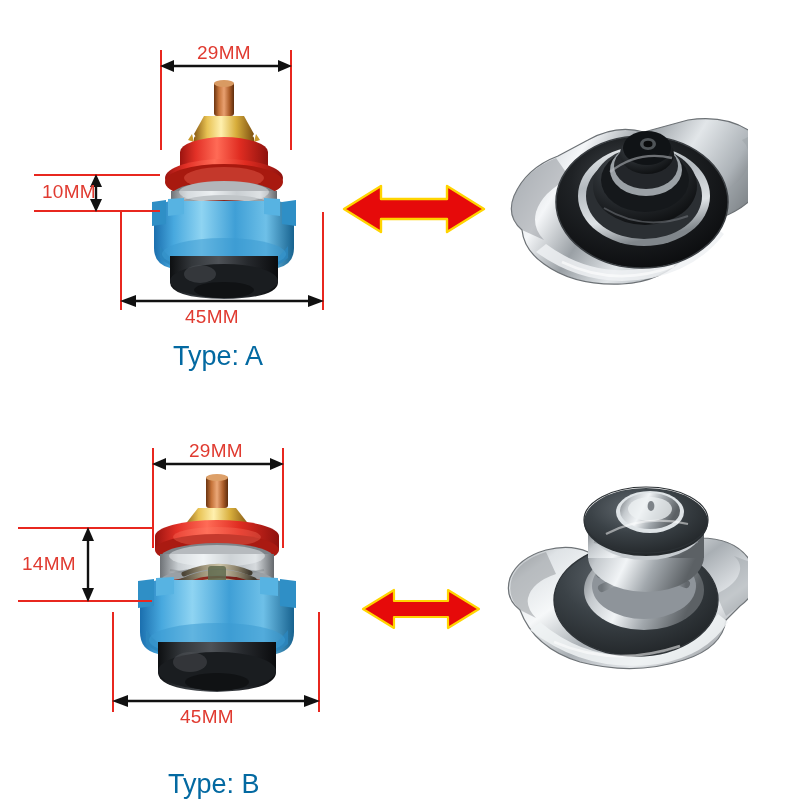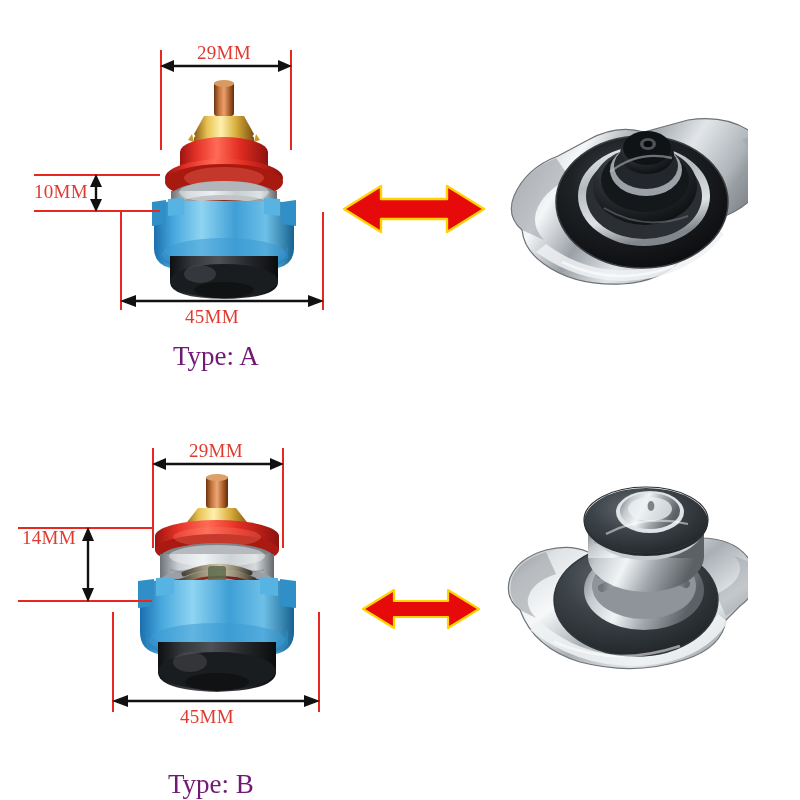--- a/index.html
+++ b/index.html
@@ -6,21 +6,21 @@
     margin: 0;
     padding: 0;
     background: #ffffff;
   }
   #page {
     position: relative;
     width: 748px;
     height: 800px;
     background: #ffffff;
     overflow: hidden;
-    font-family: Liberation Serif, serif;
+    font-family: Liberation Sans, sans-serif;
   }
 
   
   .guide-h {
     position: absolute;
     height: 2px;
     background: #e8271f;
   }
   .guide-v {
     position: absolute;
@@ -30,21 +30,21 @@
   .dim-label {
     position: absolute;
     color: #e03a30;
     font-size: 19px;
     font-weight: 400;
     letter-spacing: .3px;
     white-space: nowrap;
   }
   .type-label {
     position: absolute;
-    color: #701a75;
+    color: #0369a1;
     font-size: 27px;
     font-weight: 400;
     white-space: nowrap;
   }
   .dim-arrow-h, .dim-arrow-v {
     position: absolute;
   }
 
   
   .photo {
@@ -185,21 +185,21 @@
 
     <div class="guide-h" style="left:34px; top:174px; width:126px;"></div>
     <div class="guide-h" style="left:34px; top:210px; width:126px;"></div>
     <div class="dim-arrow-v" style="left:88px; top:174px;">
       <svg width="16" height="38" viewBox="0 0 16 38">
         <line x1="8" y1="8" x2="8" y2="30" stroke="#111" stroke-width="2.4"></line>
         <polygon points="8,0 2,13 14,13" fill="#111"></polygon>
         <polygon points="8,38 2,25 14,25" fill="#111"></polygon>
       </svg>
     </div>
-    <div class="dim-label" style="left:34px; top:181px;">10MM</div>
+    <div class="dim-label" style="left:42px; top:181px;">10MM</div>
 
     <div class="guide-v" style="left:120px; top:212px; height:98px;"></div>
     <div class="guide-v" style="left:322px; top:212px; height:98px;"></div>
     <div class="dim-arrow-h" style="left:120px; top:293px;">
       <svg width="204" height="16" viewBox="0 0 204 16">
         <line x1="12" y1="8" x2="192" y2="8" stroke="#111" stroke-width="2.4"></line>
         <polygon points="0,8 16,2 16,14" fill="#111"></polygon>
         <polygon points="204,8 188,2 188,14" fill="#111"></polygon>
       </svg>
     </div>
@@ -421,21 +421,21 @@
 
     <div class="guide-h" style="left:18px; top:527px; width:134px;"></div>
     <div class="guide-h" style="left:18px; top:600px; width:134px;"></div>
     <div class="dim-arrow-v" style="left:80px; top:527px;">
       <svg width="16" height="75" viewBox="0 0 16 75">
         <line x1="8" y1="9" x2="8" y2="66" stroke="#111" stroke-width="2.4"></line>
         <polygon points="8,0 2,14 14,14" fill="#111"></polygon>
         <polygon points="8,75 2,61 14,61" fill="#111"></polygon>
       </svg>
     </div>
-    <div class="dim-label" style="left:22px; top:527px;">14MM</div>
+    <div class="dim-label" style="left:22px; top:553px;">14MM</div>
 
     <div class="guide-v" style="left:112px; top:612px; height:100px;"></div>
     <div class="guide-v" style="left:318px; top:612px; height:100px;"></div>
     <div class="dim-arrow-h" style="left:112px; top:693px;">
       <svg width="208" height="16" viewBox="0 0 208 16">
         <line x1="12" y1="8" x2="196" y2="8" stroke="#111" stroke-width="2.4"></line>
         <polygon points="0,8 16,2 16,14" fill="#111"></polygon>
         <polygon points="208,8 192,2 192,14" fill="#111"></polygon>
       </svg>
     </div>

